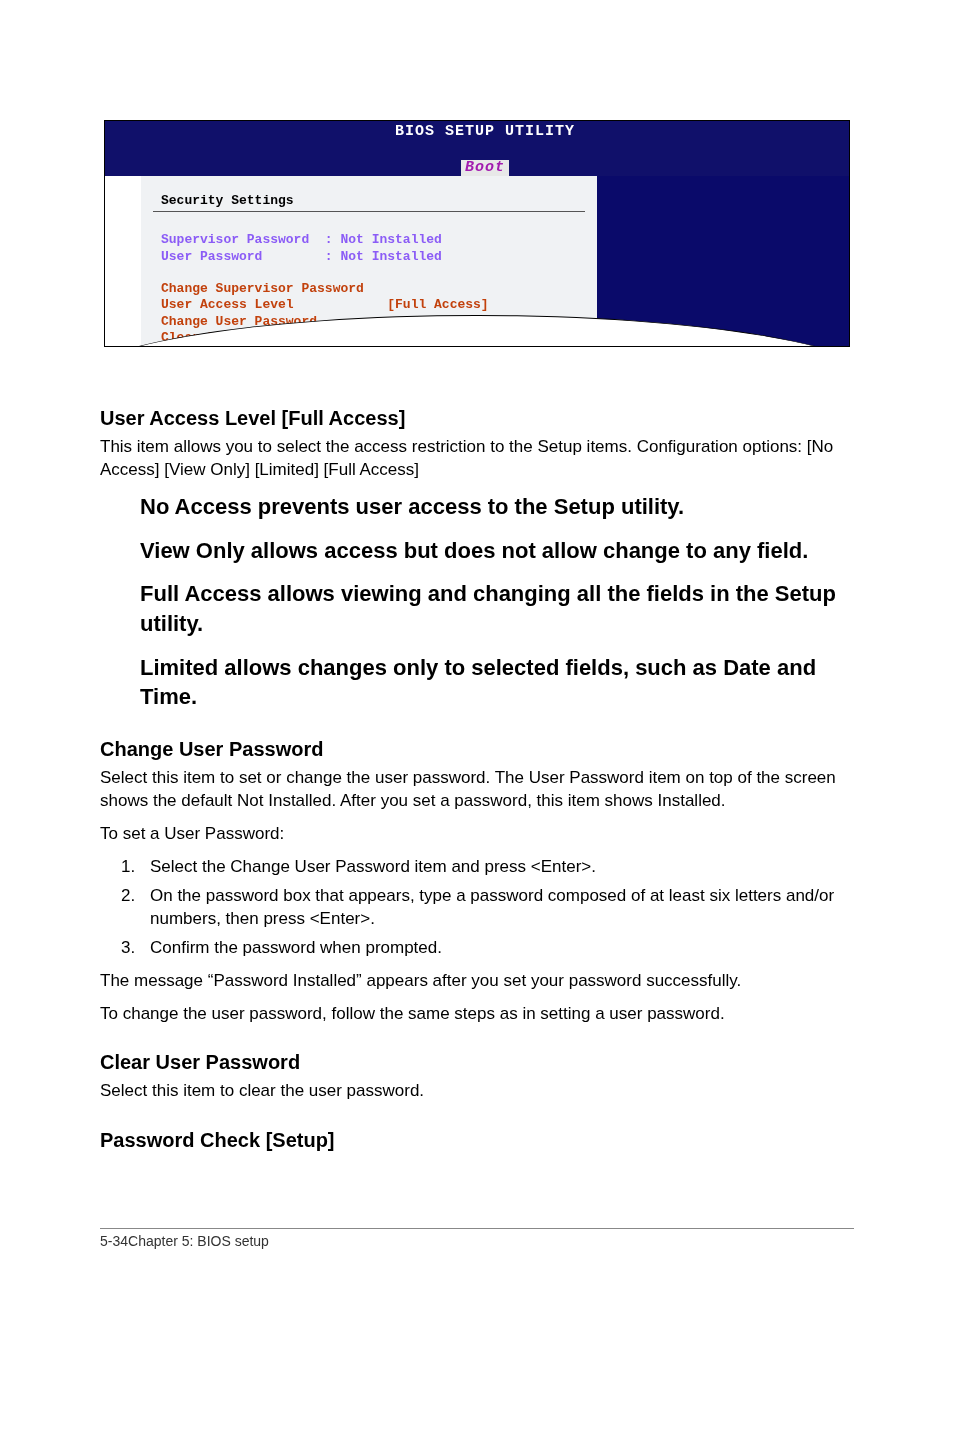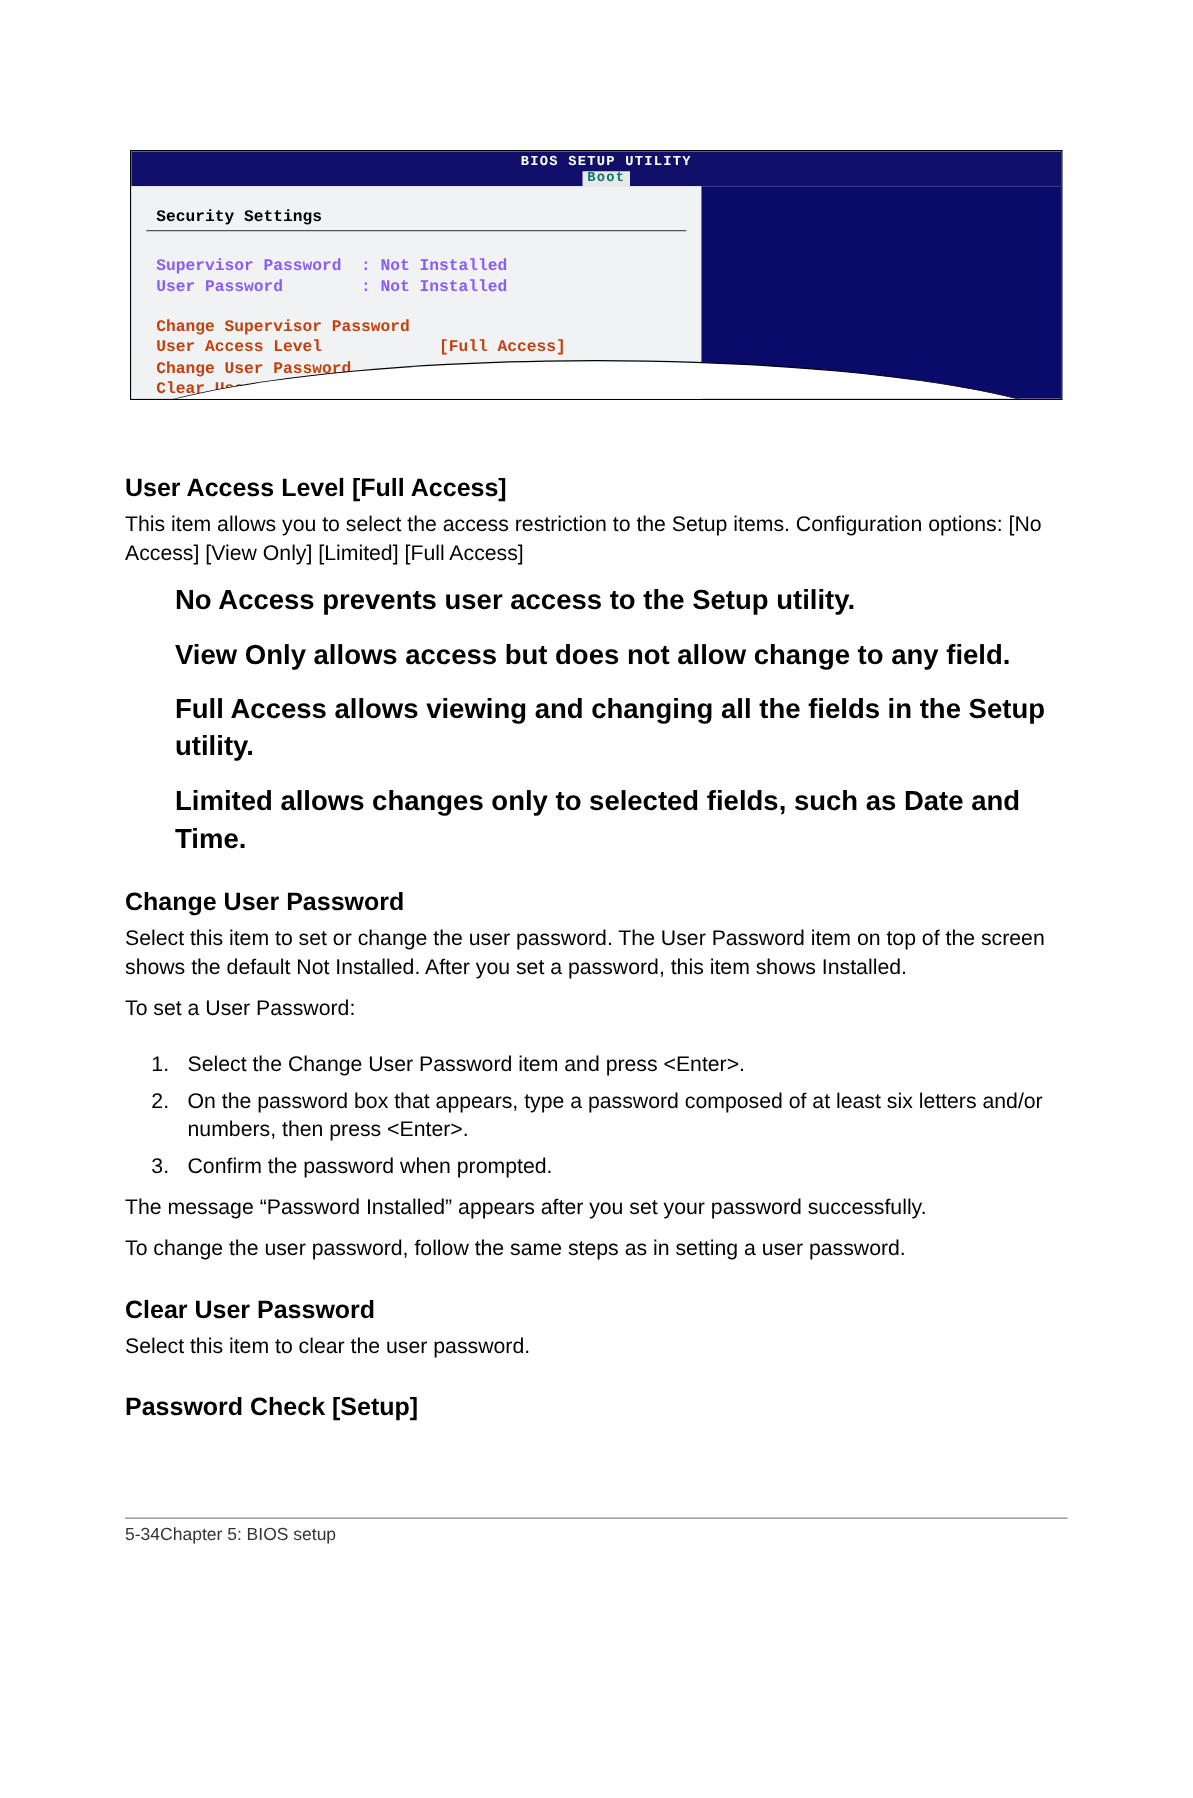--- a/index.html
+++ b/index.html
@@ -19,45 +19,47 @@
     margin: 0 4px 60px 4px;
     position: relative;
     overflow: hidden;
   }
   .bios-header {
     background: #10106a;
     color: #fff;
     text-align: center;
     font-family: "Courier New", monospace;
     font-weight: bold;
-    font-size: 11px;
+    font-size: 15px;
     padding: 3px 0 0 16px;
     letter-spacing: 1px;
     line-height: 1.1;
   }
   .bios-header .tab {
     display: inline-block;
     background: #e8e8e8;
-    color: #0f766e;
+    color: #a21caf;
     padding: 0 4px;
     font-weight: bold;
-    margin-top: 1px;
+    margin-top: 19px;
+    font-style: italic;
   }
   .bios-body {
     display: flex;
     height: 170px;
   }
   .bios-left {
     flex: 0 0 58%;
     background: #f0f2f4;
     font-family: "Courier New", monospace;
     font-size: 13px;
     font-weight: bold;
     padding: 12px;
     position: relative;
+    margin-left: 36px;
   }
   .sec-title {
     padding: 5px 8px 3px 8px;
     color: #000;
     border-bottom: 1px solid #555;
   }
   .sec-content {
     padding: 4px 8px 8px 8px;
     white-space: pre;
     line-height: 1.25;
@@ -98,21 +100,21 @@
   .indent-list p {
     font-size: 22px;
     line-height: 1.35;
     margin: 10px 0 14px 0;
     font-weight: bold;
   }
   ol.steps {
     font-size: 17px;
     line-height: 1.35;
     padding-left: 40px;
-    margin: 22px 0 10px 0;
+    margin: 10px 0 10px 0;
   }
   ol.steps li {
     padding-left: 10px;
     margin-bottom: 6px;
   }
   .footer {
     border-top: 1px solid #888;
     margin: 30px 100px 0 100px;
     padding-top: 4px;
     display: flex;

